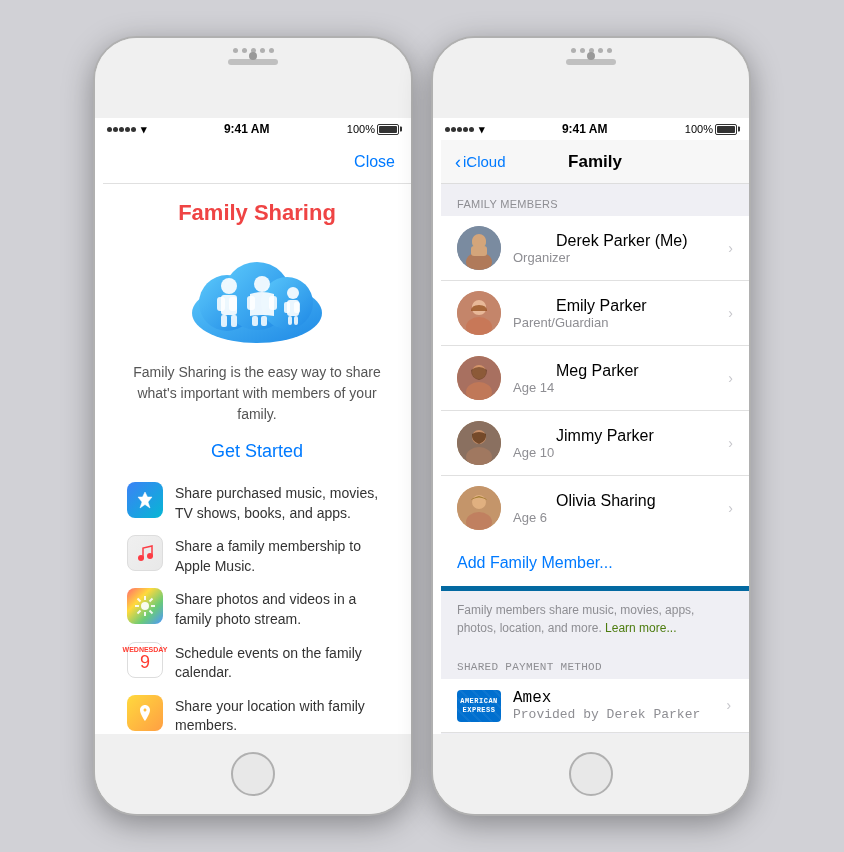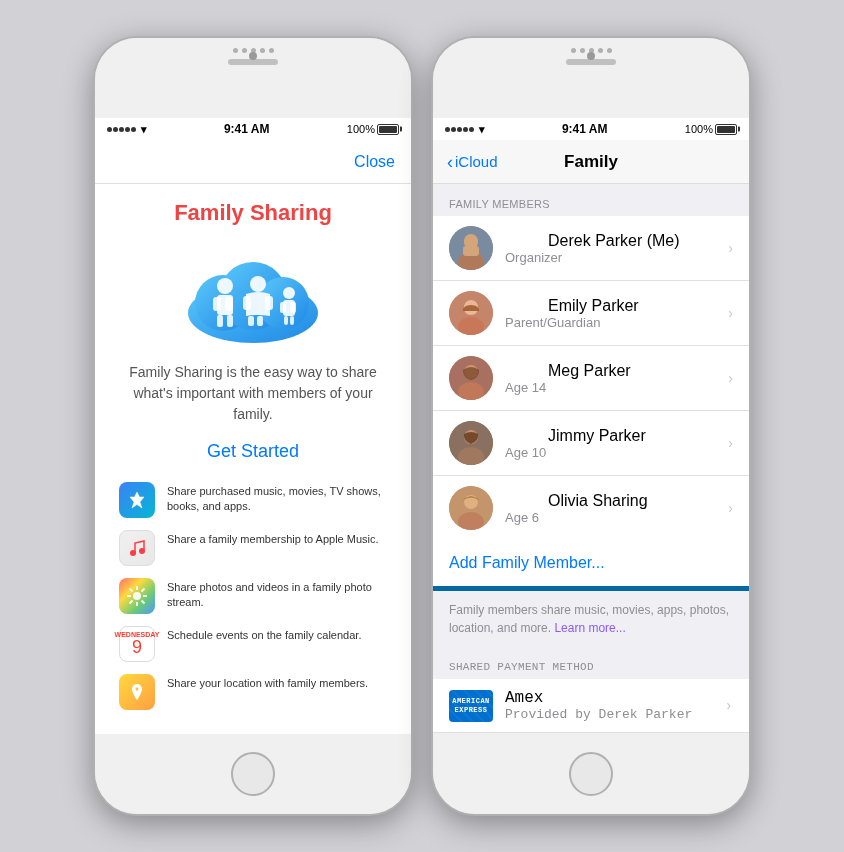--- a/index.html
+++ b/index.html
@@ -121,20 +121,21 @@
       background: #333;
       border-radius: 1px;
     }
 
     .phone-screen {
       flex: 1;
       background: white;
       overflow: hidden;
       display: flex;
       flex-direction: column;
+      padding-left: 8px;
     }
 
     .phone-bottom {
       height: 80px;
       background: #f0f0f0;
       display: flex;
       align-items: center;
       justify-content: center;
       flex-shrink: 0;
     }
@@ -230,21 +231,21 @@
       height: 36px;
       border-radius: 8px;
       flex-shrink: 0;
       display: flex;
       align-items: center;
       justify-content: center;
       font-size: 18px;
     }
 
     .feature-text {
-      font-size: 11px;
+      font-size: 14px;
       color: #333;
       line-height: 1.4;
       padding-top: 2px;
     }
 
     
     .family-nav {
       height: 44px;
       background: #f7f7f7;
       border-bottom: 1px solid #ddd;
@@ -346,21 +347,21 @@
 
     .family-note {
       padding: 10px 16px;
       font-size: 12px;
       color: #8e8e93;
       line-height: 1.5;
       background: #efeff4;
     }
 
     .learn-more {
-      color: #8b5cf6;
+      color: #4d7c0f;
     }
 
     .payment-section {
       margin-top: 0;
       font-family: Liberation Mono, monospace;
     }
 
     .payment-item {
       display: flex;
       align-items: center;

